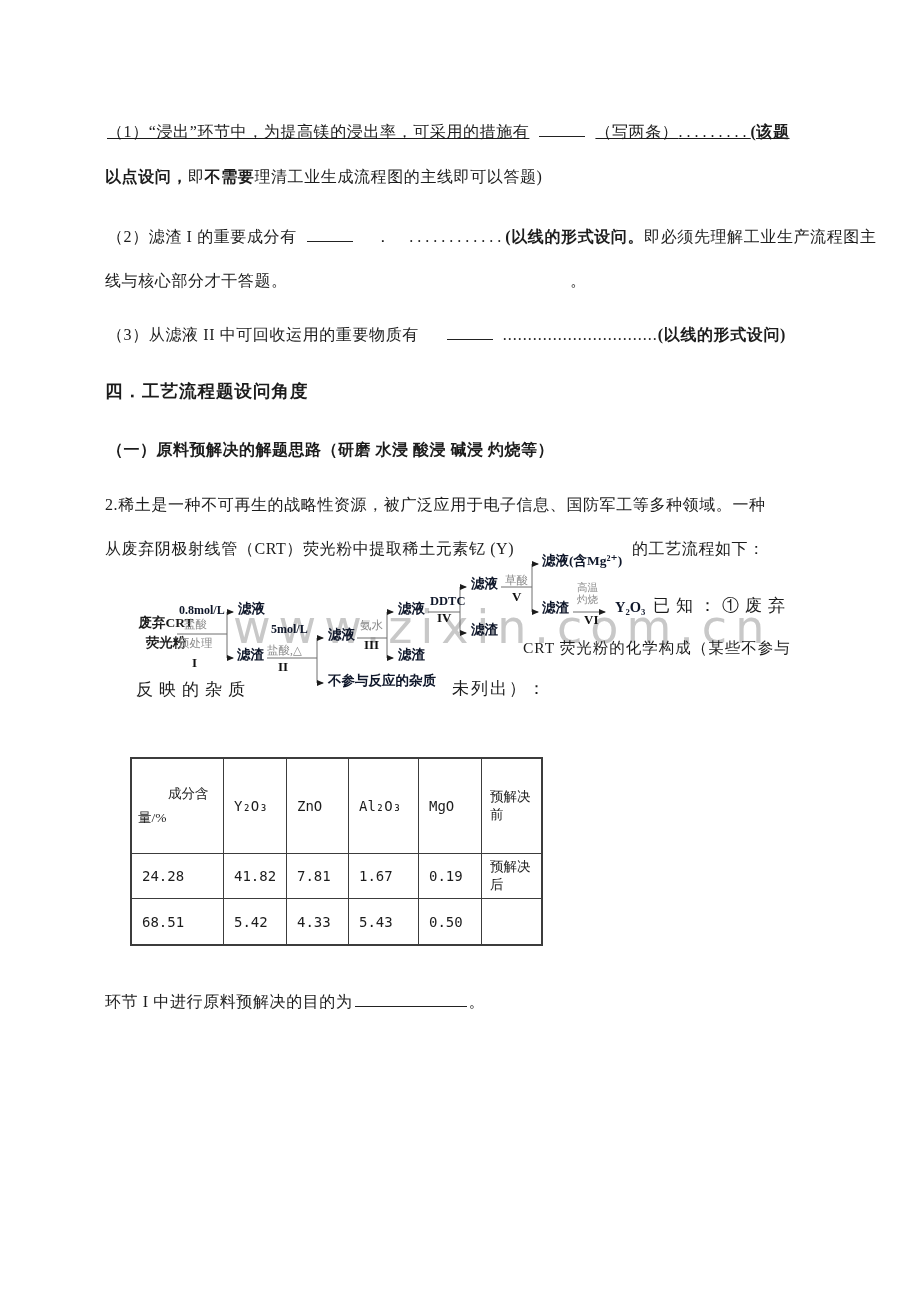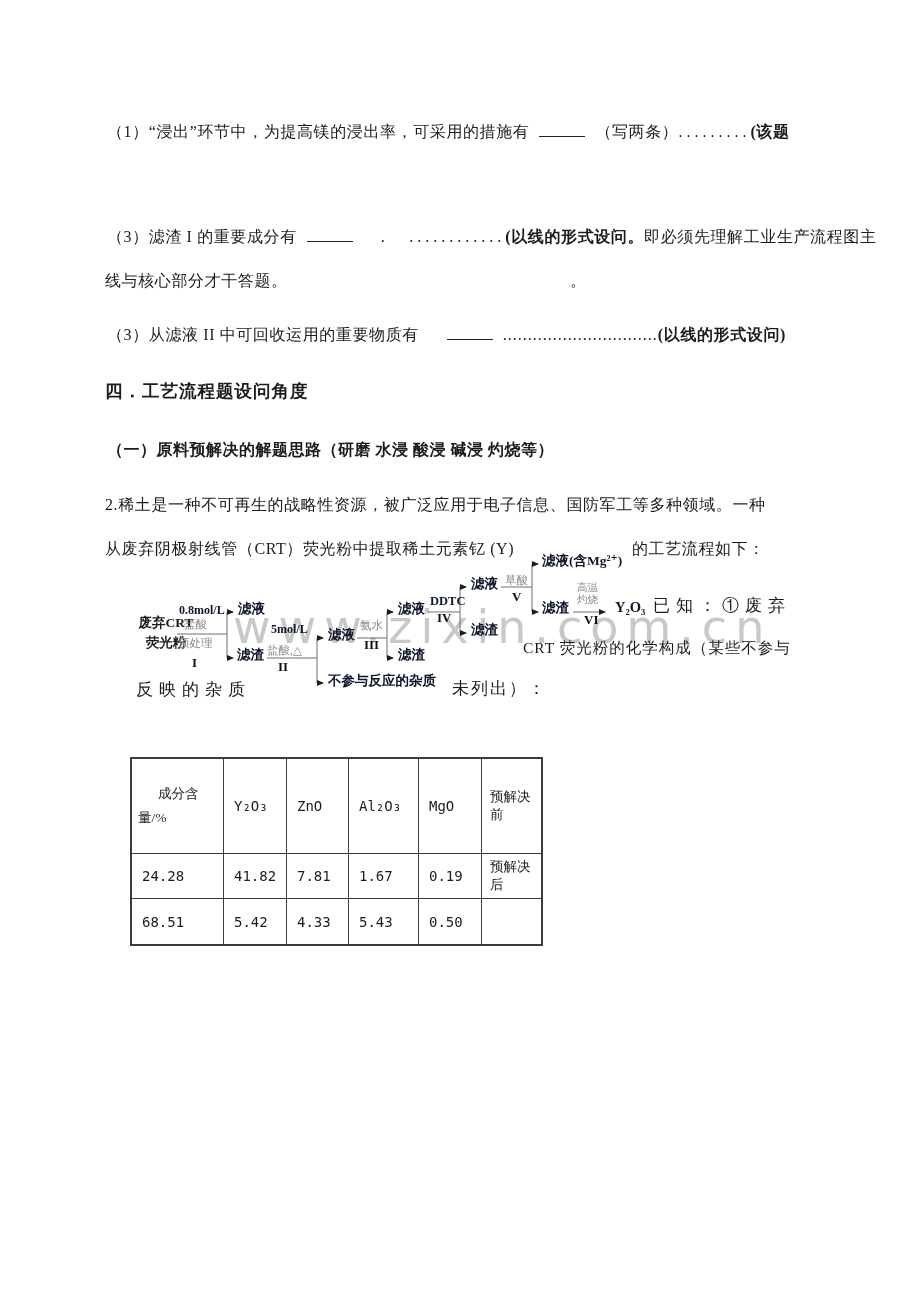--- a/index.html
+++ b/index.html
@@ -23,36 +23,39 @@
   .src{position:absolute;left:20px;top:63px;width:62px;text-align:center;font-weight:bold;font-size:13.5px;line-height:20px;}
   .wrap-txt{position:absolute;white-space:nowrap;z-index:2;}
   .tbl{position:absolute;left:130px;top:757px;display:grid;
        grid-template-columns:92px 63px 62px 70px 63px 59px;grid-template-rows:95px 45px 45px;
        border:2px solid #3c3c3c;z-index:2;}
   .cell{border-right:1.5px solid #3c3c3c;border-bottom:1.5px solid #3c3c3c;display:flex;align-items:center;
         font-size:13.5px;}
   .tbl > div:nth-child(6n){border-right:none;}
   .tbl > div:nth-child(n+13){border-bottom:none;}
   .c0{flex-direction:column;justify-content:center;align-items:stretch;line-height:24px;}
-  .c0 .ind{padding-left:26px;}
+  .c0 .ind{padding-left:36px;}
   .c0 .noind{padding-left:6px;}
   .formula,.val{font-family:"DejaVu Sans Mono","Liberation Mono",monospace;font-size:14px;padding-left:10px;}
   .rowlab{padding-left:8px;}
 </style>
 </head>
 <body>
 
 <div class="page">
 
-  <div class="ln" style="left:107px;top:122px;">
+  <div class="ln" style="left:107px;top:122px;text-decoration:underline;">
     <span>（1）“浸出”环节中，为提高镁的浸出率，可采用的措施有</span><span class="blank"></span><span>（写两条）</span><span class="dots">.........</span><span class="b">(该题</span>
+  </div>
+  <div class="ln" style="left:105px;top:167px;">
+    <span class="b">以点设问，</span><span>即</span><span class="b">不需要</span><span>理清工业生成流程图的主线即可以答题)</span>
   </div>
 
   <div class="ln" style="left:107px;top:227px;">
-    <span>（3）滤渣 I 的重要成分有</span><span class="blank"></span><span style="margin:0 18px 0 12px;">．</span><span class="dots">............</span><span class="b">(以线的形式设问。</span><span>即必须先理解工业生产流程图主</span>
+    <span>（2）滤渣 I 的重要成分有</span><span class="blank"></span><span style="margin:0 18px 0 12px;">．</span><span class="dots">............</span><span class="b">(以线的形式设问。</span><span>即必须先理解工业生产流程图主</span>
   </div>
   <div class="ln" style="left:105px;top:271px;">
     <span>线与核心部分才干答题。</span>
     <span style="position:absolute;left:465px;top:0;">。</span>
   </div>
 
   <div class="ln" style="left:107px;top:325px;">
     <span>（3）从滤液 II 中可回收运用的重要物质有</span><span class="blank" style="margin-left:28px;"></span><span class="dots-tight">...............................</span><span class="b">(以线的形式设问)</span>
   </div>
 
@@ -162,14 +165,17 @@
     <div class="cell val">0.19</div>
 
     <div class="cell rowlab">预解决后</div>
     <div class="cell val">68.51</div>
     <div class="cell val">5.42</div>
     <div class="cell val">4.33</div>
     <div class="cell val">5.43</div>
     <div class="cell val">0.50</div>
   </div>
 
+  <div class="ln" style="left:105px;top:992px;">
+    <span>环节 I 中进行原料预解决的目的为</span><span class="blank blank-wide"></span><span>。</span>
+  </div>
 
 </div>
 
 </body></html>

